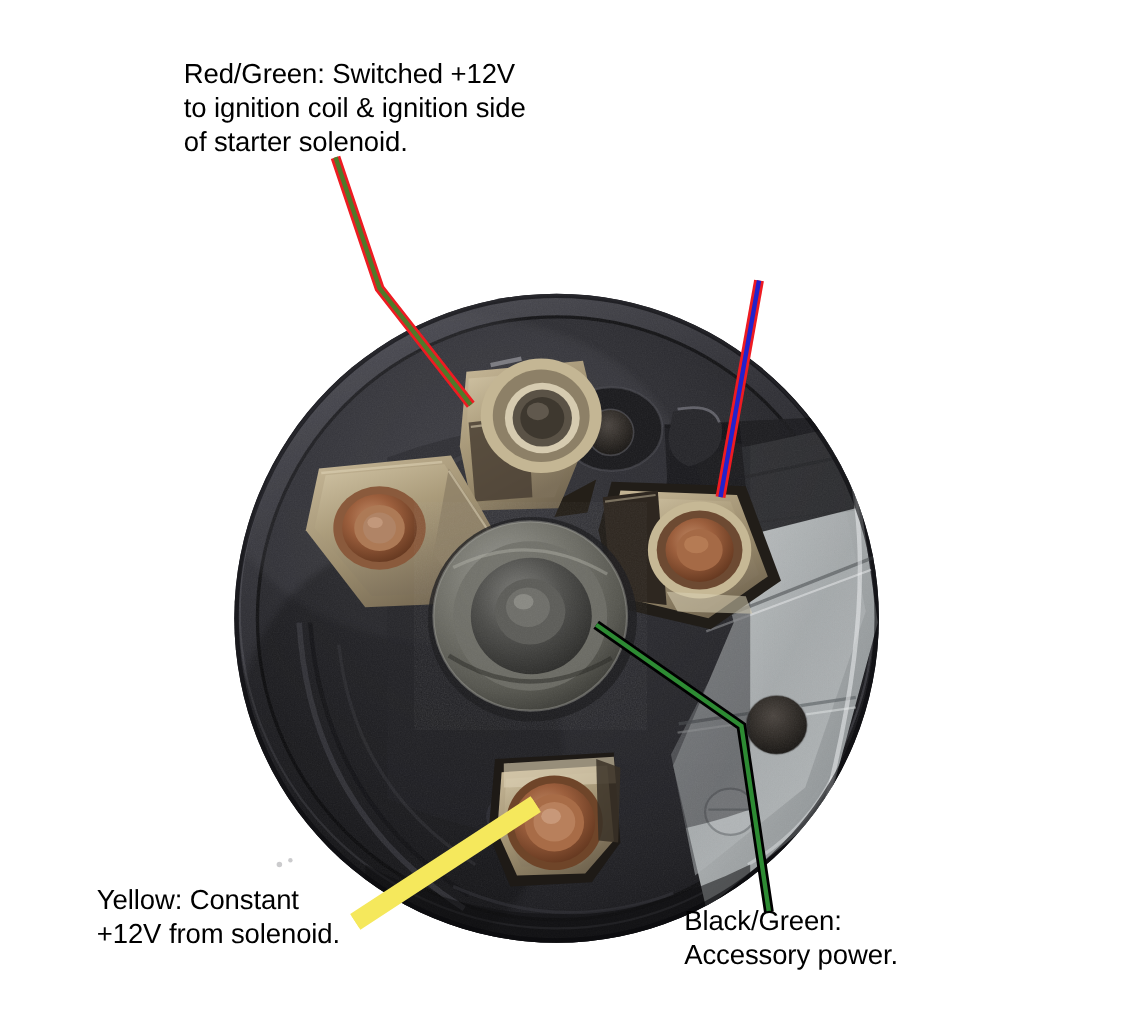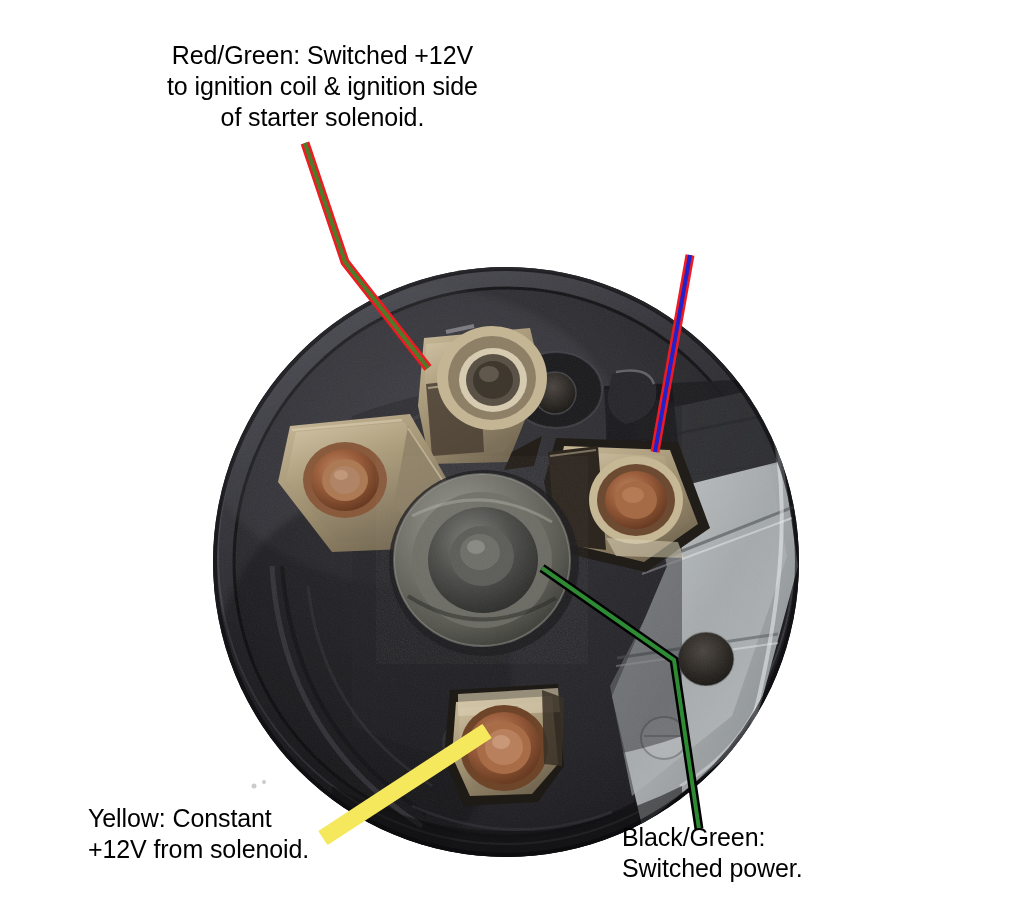--- a/index.html
+++ b/index.html
@@ -22,21 +22,21 @@
   
   .annot {
     position: absolute;
     color: #000000;
     font-family: "Liberation Sans", sans-serif;
     font-size: 25px;
     line-height: 31px;
     white-space: pre-line;
     letter-spacing: -0.1px;
   }
-  #annot-red-green { left: 167px; top: 40px; text-align: center; }
+  #annot-red-green { left: 167px; top: 52px; }
   #annot-red-blue  { left: 512px; top: 152px; }
   #annot-yellow    { left: 88px;  top: 803px; }
   #annot-black-green { left: 622px; top: 822px; }
 
   
   #switch-photo {
     position: absolute;
     left: 212px;
     top: 266px;
     width: 588px;
@@ -308,15 +308,15 @@
 
   <div class="annot" id="annot-red-green">Red/Green: Switched +12V
 to ignition coil &amp; ignition side
 of starter solenoid.</div>
 
 
   <div class="annot" id="annot-yellow">Yellow: Constant
 +12V from solenoid.</div>
 
   <div class="annot" id="annot-black-green">Black/Green:
-Switched power.</div>
+Accessory power.</div>
 
 </div>
 
 </body></html>

